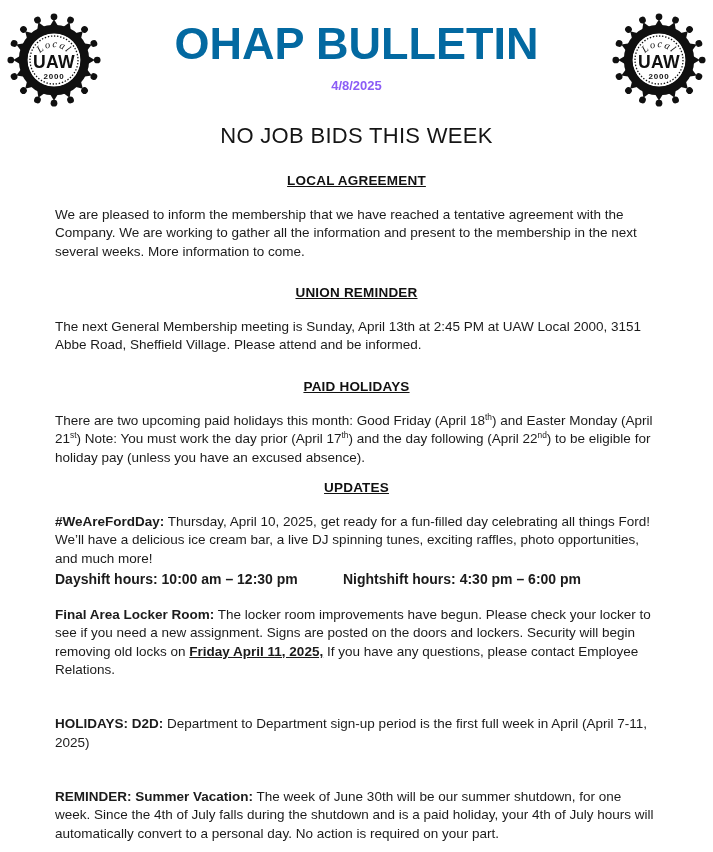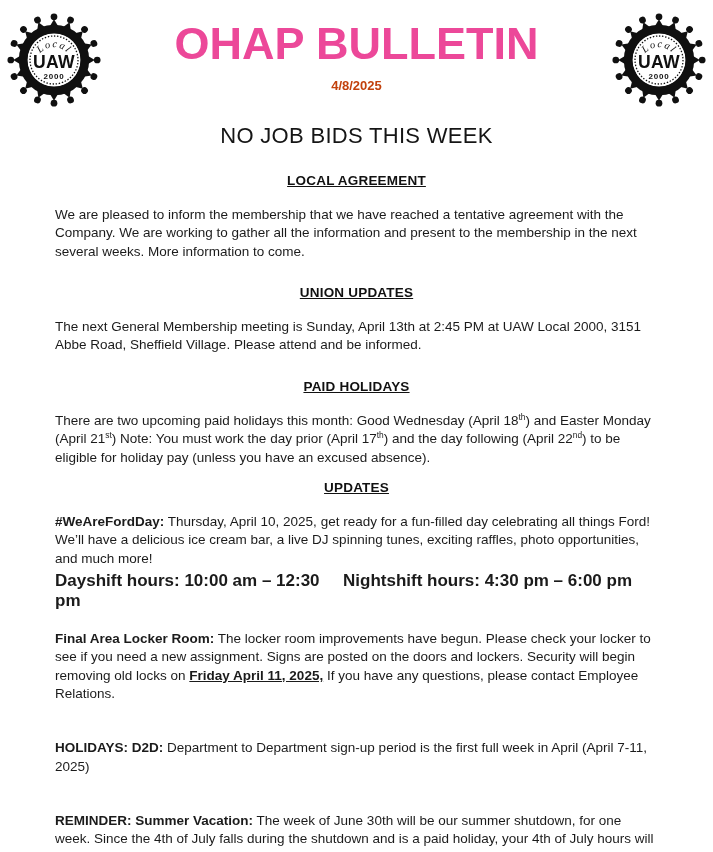--- a/index.html
+++ b/index.html
@@ -12,24 +12,24 @@
     padding-top: 6px;
     overflow: hidden;
     position: relative;
   }
   .header { display: flex; align-items: flex-start; padding: 2px 6px 0 6px; }
   .logo { width: 96px; height: 96px; flex: 0 0 auto; margin-top: 4px; }
   .head-center { flex: 1 1 auto; text-align: center; }
   .doc-title {
     margin: 12px 0 0 0;
     font-size: 45px; line-height: 1.05;
-    font-weight: bold; color: #ec4899;
+    font-weight: bold; color: #0369a1;
     letter-spacing: 0px;
   }
-  .doc-date { margin-top: 11px; font-size: 13px; font-weight: bold; color: #c2410c; }
+  .doc-date { margin-top: 11px; font-size: 13px; font-weight: bold; color: #8b5cf6; }
 
   .content { padding: 0 55px; }
   h2.sec {
     margin: 24px 0 0 0;
     font-size: 13.5px; font-weight: bold;
     text-align: center; text-decoration: underline;
     letter-spacing: 0.2px; color: #111;
   }
   h2.sec.mt-sm { margin-top: 13px; }
   .notice {
@@ -40,21 +40,21 @@
   p.body {
     margin: 18px 0 0 0;
     font-size: 13.5px; line-height: 1.36; color: #1b1b1b;
   }
   p.body.mt-lg { margin-top: 19px; }
   p.body.mt-xl { margin-top: 36px; }
   .b { font-weight: bold; }
   .u { text-decoration: underline; }
   sup { font-size: 0.62em; line-height: 0; vertical-align: super; }
 
-  .shift-row { display: flex; margin-top: 3px; font-size: 17px; font-weight: bold; }
+  .shift-row { display: flex; margin-top: 3px; font-size: 14px; font-weight: bold; }
   .shift-day { width: 288px; flex: 0 0 auto; }
   .shift-night { flex: 1 1 auto; }
 
   
   .logo-arc  { font-family: "Liberation Serif", serif; font-style: italic; font-size: 13px; letter-spacing: 2px; fill: #101010; text-anchor: middle; }
   .logo-uaw  { font-family: "Liberation Sans", sans-serif; font-weight: bold; font-size: 22px; letter-spacing: 0.5px; fill: #101010; text-anchor: middle; }
   .logo-2000 { font-family: "Liberation Sans", sans-serif; font-weight: bold; font-size: 10px; letter-spacing: 1px; fill: #101010; text-anchor: middle; }
   .defs-holder { position: absolute; width: 0; height: 0; overflow: hidden; }
 </style>
 </head>
@@ -135,25 +135,25 @@
 
   </div>
 
   <div class="content">
 
     <p class="notice">NO JOB BIDS THIS WEEK</p>
 
     <h2 class="sec">LOCAL AGREEMENT</h2>
     <p class="body"><span>We are pleased to inform the membership that we have reached a tentative agreement with the Company. We are working to gather all the information and present to the membership in the next several weeks. More information to come.</span></p>
 
-    <h2 class="sec">UNION UPDATES</h2>
+    <h2 class="sec">UNION REMINDER</h2>
     <p class="body"><span>The next General Membership meeting is Sunday, April 13th at 2:45 PM at UAW Local 2000, 3151 Abbe Road, Sheffield Village. Please attend and be informed.</span></p>
 
     <h2 class="sec">PAID HOLIDAYS</h2>
-    <p class="body"><span>There are two upcoming paid holidays this month: Good Wednesday (April 18</span><sup>th</sup><span>) and Easter Monday (April 21</span><sup>st</sup><span>) Note: You must work the day prior (April 17</span><sup>th</sup><span>) and the day following (April 22</span><sup>nd</sup><span>) to be eligible for holiday pay (unless you have an excused absence).</span></p>
+    <p class="body"><span>There are two upcoming paid holidays this month: Good Friday (April 18</span><sup>th</sup><span>) and Easter Monday (April 21</span><sup>st</sup><span>) Note: You must work the day prior (April 17</span><sup>th</sup><span>) and the day following (April 22</span><sup>nd</sup><span>) to be eligible for holiday pay (unless you have an excused absence).</span></p>
 
     <h2 class="sec mt-sm">UPDATES</h2>
 
     <p class="body"><span class="b">#WeAreFordDay:</span><span> Thursday, April 10, 2025, get ready for a fun-filled day celebrating all things Ford! We’ll have a delicious ice cream bar, a live DJ spinning tunes, exciting raffles, photo opportunities, and much more!</span></p>
     <div class="shift-row">
       <span class="shift-day">Dayshift hours: 10:00 am – 12:30 pm</span>
       <span class="shift-night">Nightshift hours: 4:30 pm – 6:00 pm</span>
     </div>
 
     <p class="body mt-lg"><span class="b">Final Area Locker Room:</span><span> The locker room improvements have begun. Please check your locker to see if you need a new assignment. Signs are posted on the doors and lockers. Security will begin removing old locks on </span><span class="b u">Friday April 11, 2025,</span><span> If you have any questions, please contact Employee Relations.</span></p>

